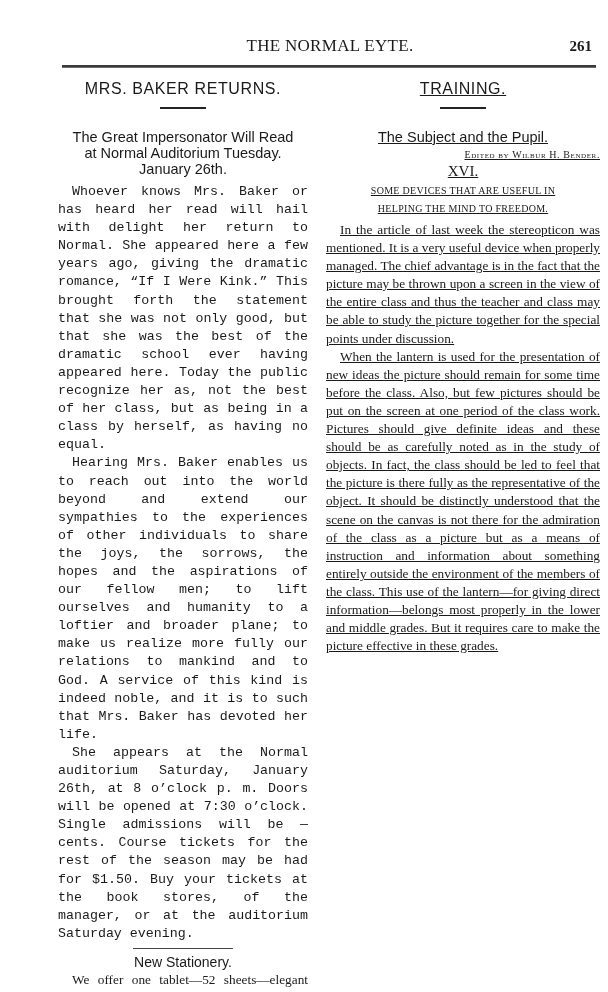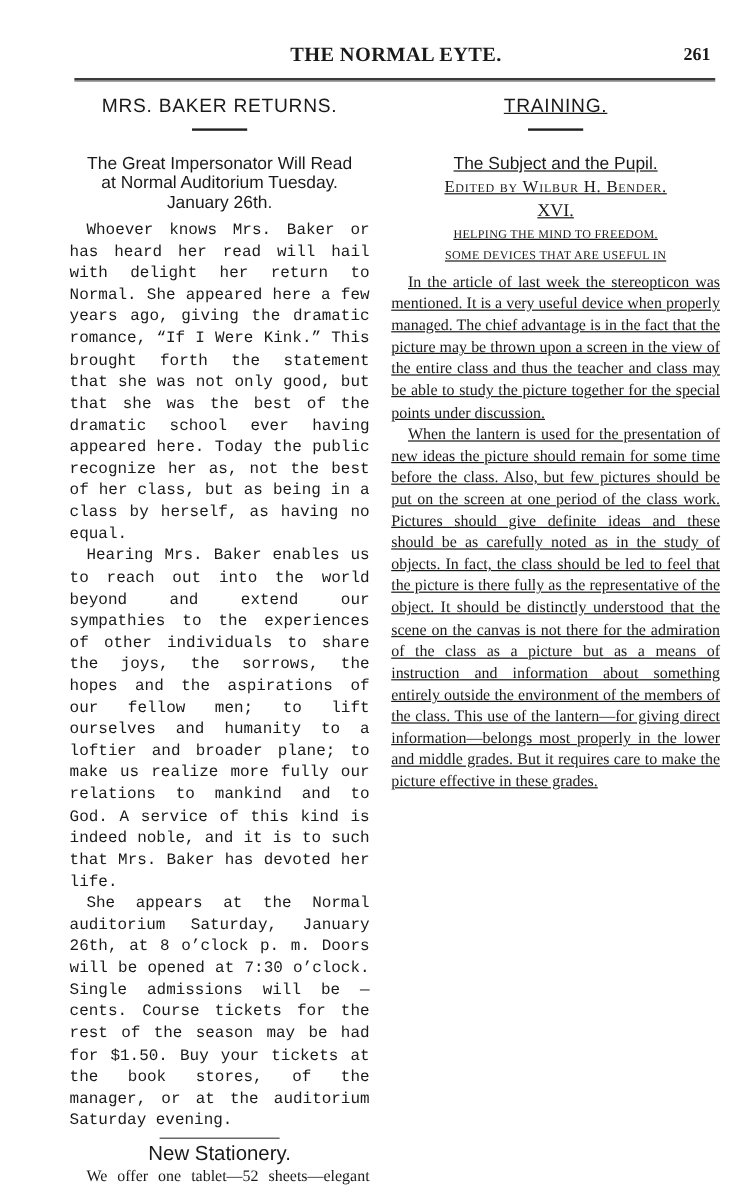--- a/index.html
+++ b/index.html
@@ -1,34 +1,34 @@
 <!DOCTYPE html>
 <html><head>
 <meta charset="utf-8">
 <style>
   html, body { margin: 0; padding: 0; background: #ffffff; }
   body { width: 608px; height: 992px; position: relative; overflow: hidden; color: #1a1a1a; font-family: "Liberation Serif", "DejaVu Serif", serif; }
   .page { position: absolute; left: 0; top: 0; width: 608px; height: 992px; }
   .running-head { position: absolute; top: 36px; left: 62px; width: 536px; height: 22px; }
-  .running-title { position: absolute; left: 0; width: 100%; text-align: center; font-weight: bold; font-size: 17px; letter-spacing: 0.3px; top: 0; }
+  .running-title { position: absolute; left: 0; width: 100%; text-align: center; font-weight: normal; font-size: 17px; letter-spacing: 0.3px; top: 0; }
   .page-number { position: absolute; right: 6px; top: 2px; font-weight: bold; font-size: 15px; }
   .double-rule { position: absolute; top: 65px; left: 62px; width: 534px; height: 3px; border-top: 2px solid #3a3a3a; border-bottom: 1px solid #6a6a6a; box-sizing: border-box; }
   .col { position: absolute; top: 72px; }
   .col-left { left: 58px; width: 250px; }
   .col-right { left: 326px; width: 274px; text-decoration: underline; }
   .col-heading { text-align: center; font-size: 16px; letter-spacing: 0.6px; margin-top: 6px; height: 22px; line-height: 22px; font-family: "Liberation Sans", "DejaVu Sans", sans-serif; }
   .short-rule { width: 46px; height: 2px; background: #222; margin: 7px auto 8px auto; }
   .subhead { text-align: center; font-size: 14.5px; line-height: 16px; font-family: "Liberation Sans", "DejaVu Sans", sans-serif; margin-top: 20px; }
-  .subhead-small { text-align: center; font-size: 14px; letter-spacing: 0.6px; margin-top: 4px; font-variant: small-caps; }
+  .subhead-small { text-align: right; font-size: 10px; letter-spacing: 0.6px; margin-top: 4px; font-variant: small-caps; }
   .roman { text-align: center; font-size: 15px; margin-top: 3px; }
   .caps-title { text-align: center; font-size: 10px; line-height: 18px; letter-spacing: 0.3px; margin-top: 2px; }
   .body-text { font-size: 13.3px; line-height: 18.1px; text-align: justify; }
   .para { text-indent: 14px; margin: 0; }
   .section-rule { width: 100px; height: 1px; background: #444; margin: 5px auto 4px auto; }
-  .section-title { text-align: center; font-size: 17px; line-height: 18px; font-family: "Liberation Sans", "DejaVu Sans", sans-serif; }
+  .section-title { text-align: center; font-size: 14px; line-height: 18px; font-family: "Liberation Sans", "DejaVu Sans", sans-serif; }
   .signature { text-align: center; font-size: 13px; line-height: 18px; padding-left: 30px; }
   .signature-2 { text-align: right; font-size: 13.3px; line-height: 18px; padding-right: 6px; }
 </style>
 </head>
 <body>
 
 <div class="page">
 
   <div class="running-head">
     <div class="running-title">THE NORMAL EYTE.</div>
@@ -58,22 +58,22 @@
     <div class="signature-2">Down town.</div>
   </div>
 
   <div class="col col-right">
     <div class="col-heading">TRAINING.</div>
     <div class="short-rule"></div>
     <div class="subhead">The Subject and the Pupil.</div>
     <div class="subhead-small">Edited by Wilbur H. Bender.</div>
     <div class="roman">XVI.</div>
     <div class="caps-title">
+      <div>SOME DEVICES THAT ARE USEFUL IN</div>
       <div>HELPING THE MIND TO FREEDOM.</div>
-      <div>SOME DEVICES THAT ARE USEFUL IN</div>
     </div>
     <div class="body-text" style="margin-top:3px;">
       <p class="para">In the article of last week the stereopticon was mentioned. It is a very useful device when properly managed. The chief advantage is in the fact that the picture may be thrown upon a screen in the view of the entire class and thus the teacher and class may be able to study the picture together for the special points under discussion.</p>
       <p class="para">When the lantern is used for the presentation of new ideas the picture should remain for some time before the class. Also, but few pictures should be put on the screen at one period of the class work. Pictures should give definite ideas and these should be as carefully noted as in the study of objects. In fact, the class should be led to feel that the picture is there fully as the representative of the object. It should be distinctly understood that the scene on the canvas is not there for the admiration of the class as a picture but as a means of instruction and information about something entirely outside the environment of the members of the class. This use of the lantern—for giving direct information—belongs most properly in the lower and middle grades. But it requires care to make the picture effective in these grades.</p>
     </div>
   </div>
 
 </div>
 
 </body></html>

